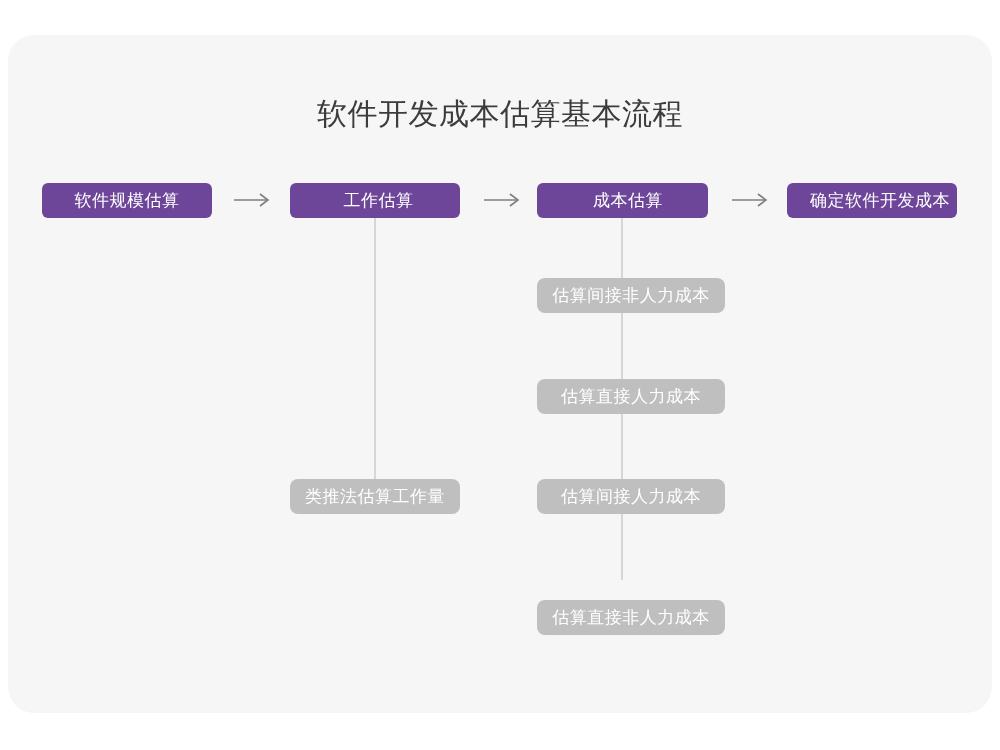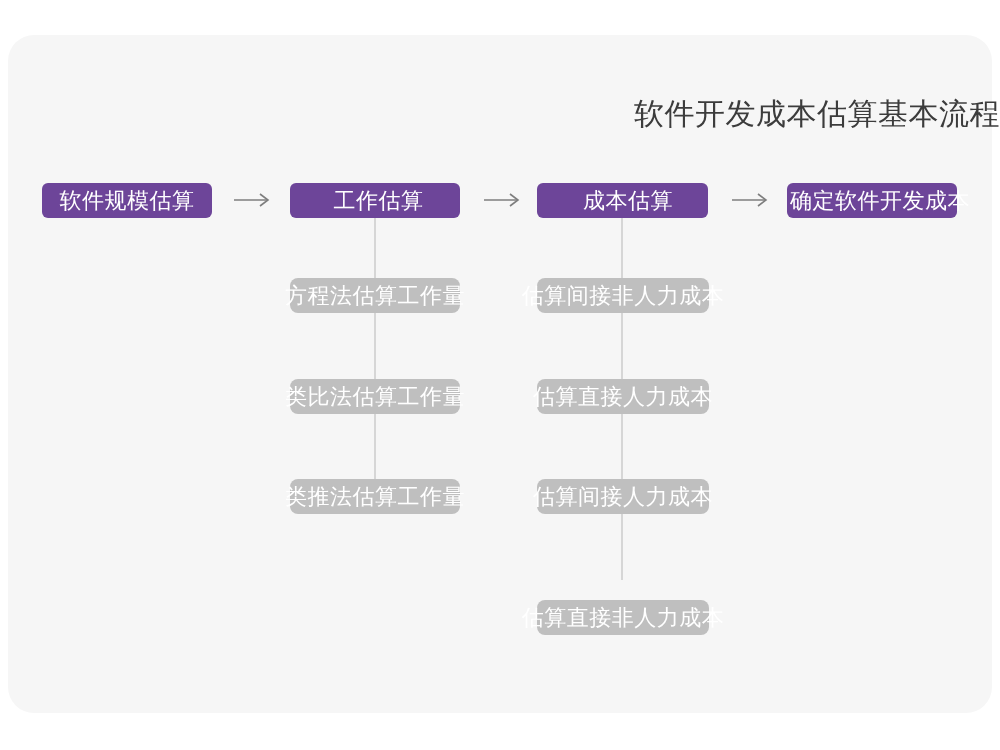--- a/index.html
+++ b/index.html
@@ -16,34 +16,34 @@
     left: 8px; top: 35px;
     width: 984px; height: 678px;
     background: #F6F6F6;
     border-radius: 26px;
   }
   .title {
     position: absolute;
     left: 0; top: 94px;
     width: 100%;
     margin: 0;
-    text-align: right;
+    text-align: center;
     font-size: 30px;
     font-weight: 400;
     color: #3C3C3C;
     letter-spacing: 0.5px;
   }
   .node {
     position: absolute;
     height: 35px;
     display: flex;
     align-items: center;
     justify-content: center;
     color: #FFFFFF;
-    font-size: 22px;
+    font-size: 17px;
     letter-spacing: 0.5px;
     white-space: nowrap;
     box-sizing: border-box;
   }
   .node.main {
     top: 183px;
     background: #6D4599;
     border-radius: 6px;
   }
   .n1 { left: 42px;  width: 170px; }
@@ -68,21 +68,21 @@
   }
   .v1 { left: 374px; top: 218px; height: 261px; }
   .v2 { left: 621px; top: 218px; height: 362px; }
 
   .node.sub {
     background: #BFBFBF;
     border-radius: 8px;
     color: #FFFFFF;
   }
   .colA { left: 290px; width: 170px; }
-  .colB { left: 537px; width: 172px; }
+  .colB { left: 537px; width: 188px; }
   .row1 { top: 278px; }
   .row2 { top: 379px; }
   .row3 { top: 479px; }
   .row4 { top: 580px; margin-top: 20px; }
 </style>
 </head>
 <body>
 
 <div class="canvas">
   <div class="card"></div>
@@ -122,26 +122,20 @@
     <svg width="38" height="16" viewBox="0 0 38 16" fill="none">
       <line x1="1" y1="8" x2="34" y2="8" stroke="#7E7E7E" stroke-width="1.6"></line>
       <path d="M27 2 L35 8 L27 14" stroke="#7E7E7E" stroke-width="1.6" fill="none" stroke-linejoin="miter"></path>
     </svg>
   </span>
 
   <div class="node main n4">
     <span>确定软件开发成本</span>
   </div>
 
-  <div class="node sub colA row1">
-    <span>方程法估算工作量</span>
-  </div>
-  <div class="node sub colA row2">
-    <span>类比法估算工作量</span>
-  </div>
   <div class="node sub colA row3">
     <span>类推法估算工作量</span>
   </div>
 
   <div class="node sub colB row1">
     <span>估算间接非人力成本</span>
   </div>
   <div class="node sub colB row2">
     <span>估算直接人力成本</span>
   </div>

